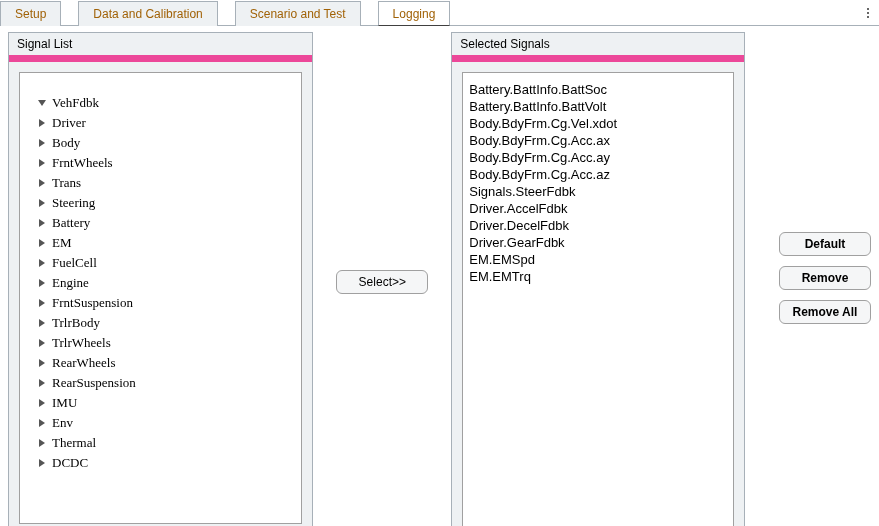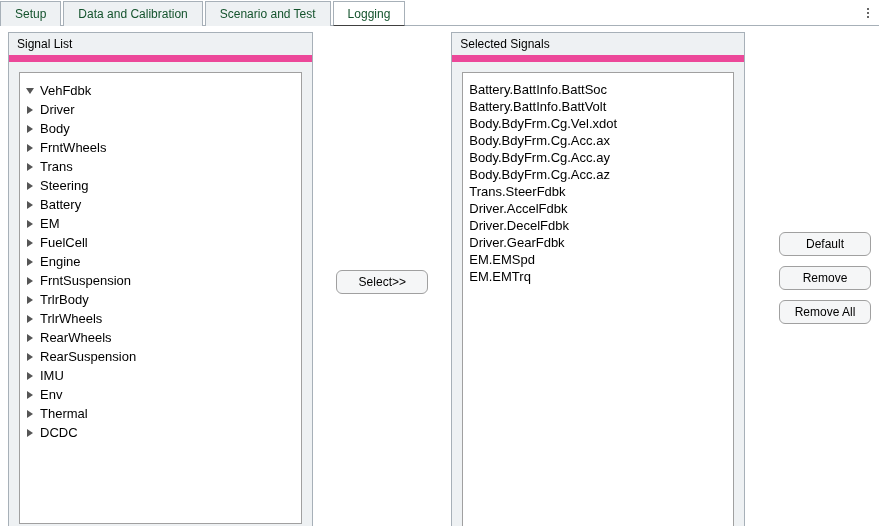--- a/index.html
+++ b/index.html
@@ -16,23 +16,23 @@
     align-items: stretch;
     border-bottom: 1px solid #a7b0b8;
     height: 26px;
     position: relative;
   }
   .tab {
     border: 1px solid #a7b0b8;
     border-bottom: none;
     background: #eef1f3;
     padding: 5px 14px 4px 14px;
-    margin-right: 2px;
+    margin-right: 17px;
     font-size: 12px;
-    color: #14532d;
+    color: #a16207;
     cursor: default;
     position: relative;
     top: 1px;
   }
   .tab.active {
     background: #fff;
     border-bottom: 1px solid #404040;
     font-weight: normal;
   }
   .tabbar-right {
@@ -94,32 +94,33 @@
     padding-top: 238px;
   }
   .right-col {
     width: 120px;
     display: flex;
     flex-direction: column;
     align-items: flex-end;
     padding-top: 200px;
     gap: 10px;
     margin-left: 8px;
+    font-weight: bold;
   }
   .btn {
     border: 1px solid #a0a0a0;
     border-radius: 6px;
     background: #f5f6f7;
     padding: 4px 0;
     width: 92px;
     text-align: center;
     font-size: 12px;
     cursor: default;
   }
-  .tree-root { list-style: none; padding: 0; margin: 0; }
+  .tree-root { list-style: none; padding: 0; margin: 12px; font-family: Liberation Serif, serif; }
   .tree-root ul { list-style: none; padding: 0; margin: 0; }
   .tree-item {
     padding: 2px 0 2px 0;
     display: flex;
     align-items: center;
     gap: 6px;
     font-size: 13px;
   }
   .tree-toggle {
     width: 8px; height: 8px;
@@ -331,21 +332,21 @@
   <div class="panel selected-panel">
     <div class="panel-title">Selected Signals</div>
     <div class="panel-body">
       <ul class="sel-list" id="sel-list">
           <li>Battery.BattInfo.BattSoc</li>
           <li>Battery.BattInfo.BattVolt</li>
           <li>Body.BdyFrm.Cg.Vel.xdot</li>
           <li>Body.BdyFrm.Cg.Acc.ax</li>
           <li>Body.BdyFrm.Cg.Acc.ay</li>
           <li>Body.BdyFrm.Cg.Acc.az</li>
-          <li>Trans.SteerFdbk</li>
+          <li>Signals.SteerFdbk</li>
           <li>Driver.AccelFdbk</li>
           <li>Driver.DecelFdbk</li>
           <li>Driver.GearFdbk</li>
           <li>EM.EMSpd</li>
           <li>EM.EMTrq</li>
         </ul>
     </div>
   </div>
 
   <div class="right-col">

